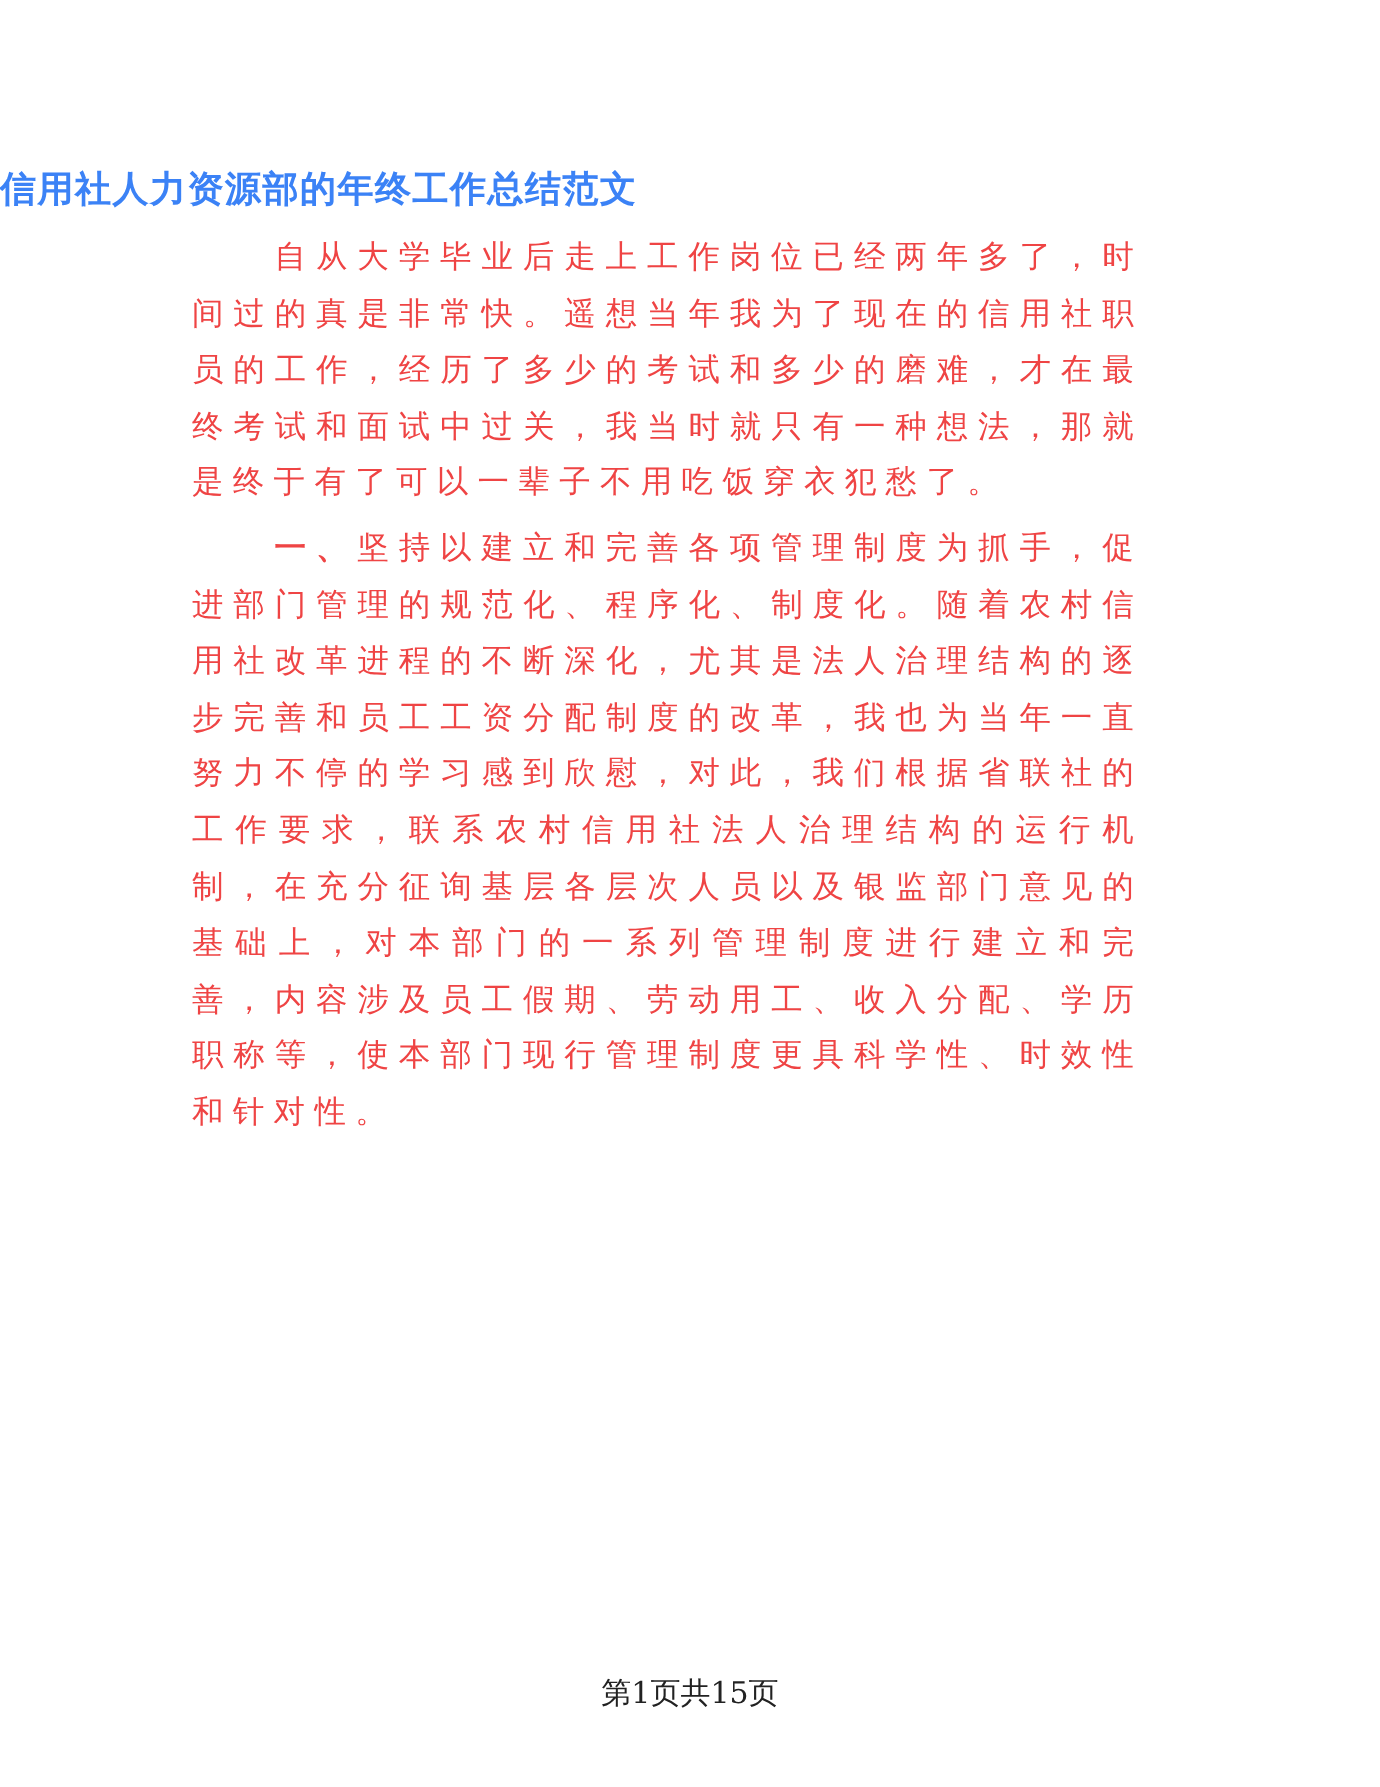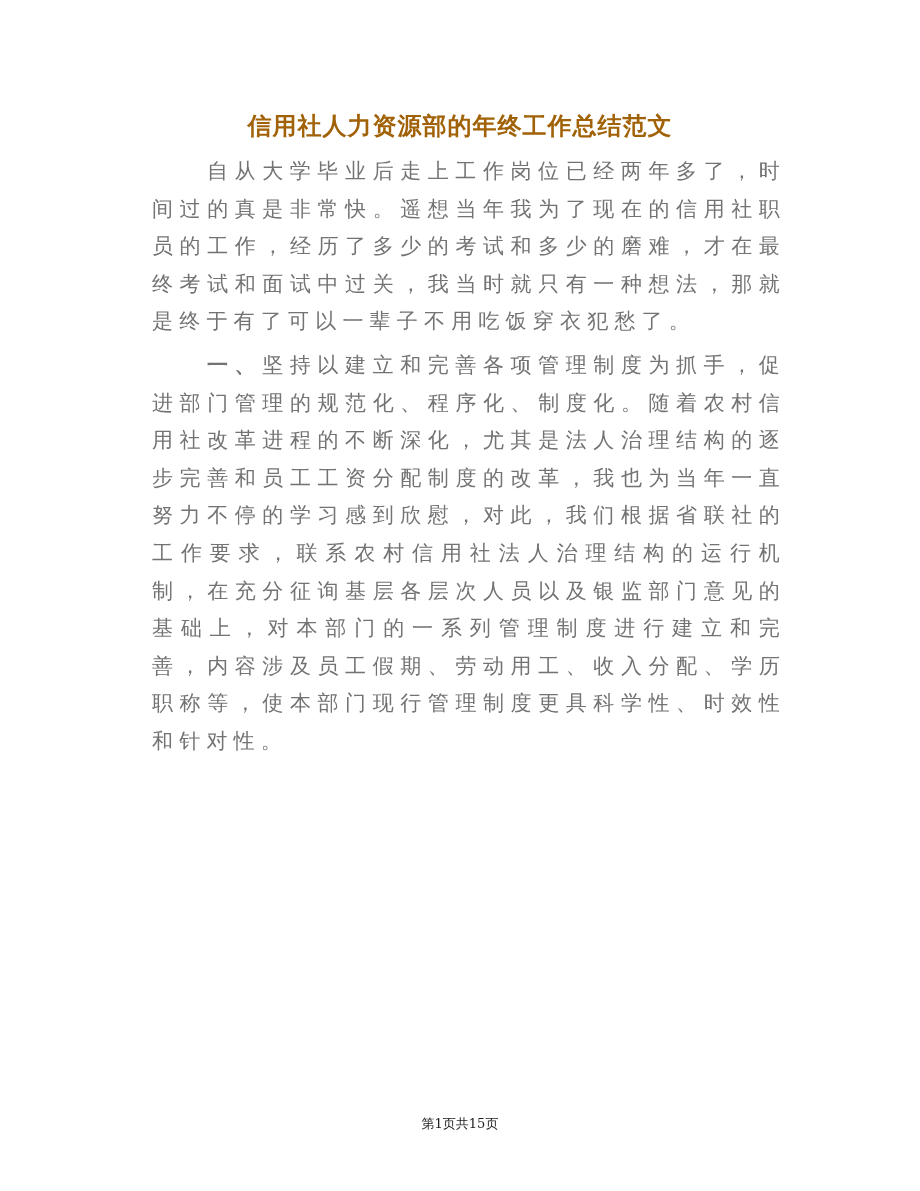--- a/index.html
+++ b/index.html
@@ -1,33 +1,33 @@
 <!DOCTYPE html>
 <html><head>
 <meta charset="utf-8">
 <style>
   html, body { margin: 0; padding: 0; background: #ffffff; }
   body { width: 920px; height: 1191px; position: relative; overflow: hidden; }
   .page { position: absolute; left: 0; top: 0; width: 920px; height: 1191px; background: #fff; }
   .title {
     position: absolute; left: 0; width: 920px; top: 109px;
-    text-align: center; color: #a16207;
+    text-align: left; color: #3b82f6;
     font-family: "DejaVu Sans", sans-serif; font-size: 24px; font-weight: bold;
     letter-spacing: 1px; line-height: 34px;
   }
   .body {
-    position: absolute; left: 152px; top: 153px; width: 634px;
-    font-family: "DejaVu Sans", sans-serif; font-size: 21px; color: #737373;
+    position: absolute; left: 128px; top: 153px; width: 634px;
+    font-family: "DejaVu Sans", sans-serif; font-size: 21px; color: #ef4444;
     line-height: 37.6px; letter-spacing: 6.2px;
   }
   .para { margin: 0 0 6px 0; text-indent: 55px; text-align: justify; text-align-last: left; }
   .para.heading-para .lead { font-weight: bold; }
   .footer {
     position: absolute; left: 0; width: 920px; top: 1115px; text-align: center;
-    font-family: "DejaVu Serif", serif; font-size: 13px; color: #222;
+    font-family: "DejaVu Serif", serif; font-size: 20px; color: #222;
   }
 </style>
 </head>
 <body>
 
 <div class="page">
   <div class="title">信用社人力资源部的年终工作总结范文</div>
 
   <div class="body">
     <p class="para">

